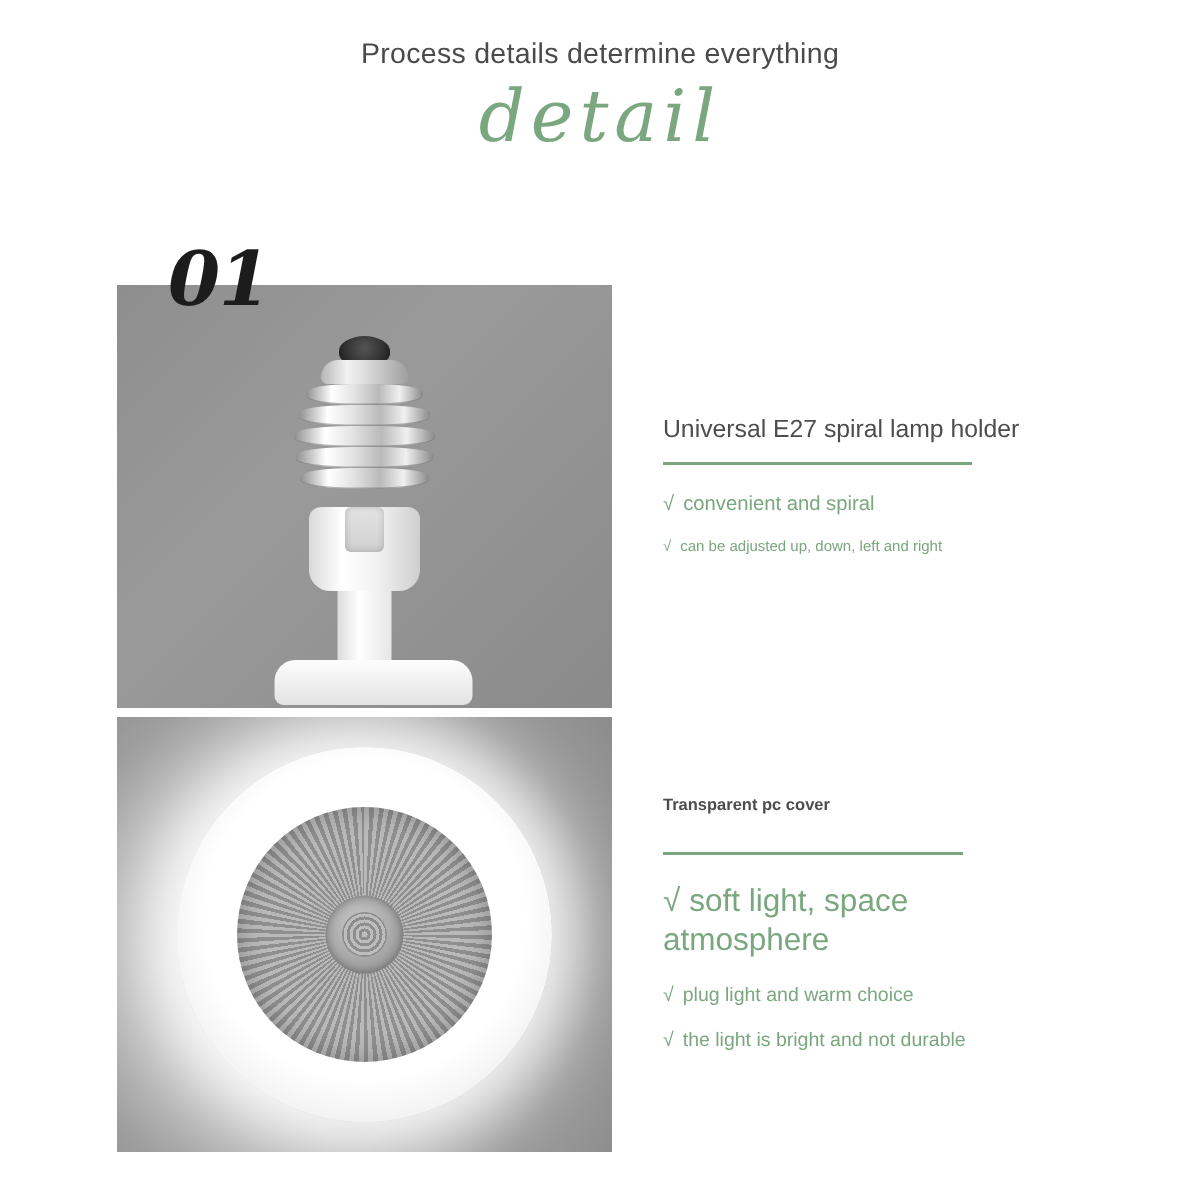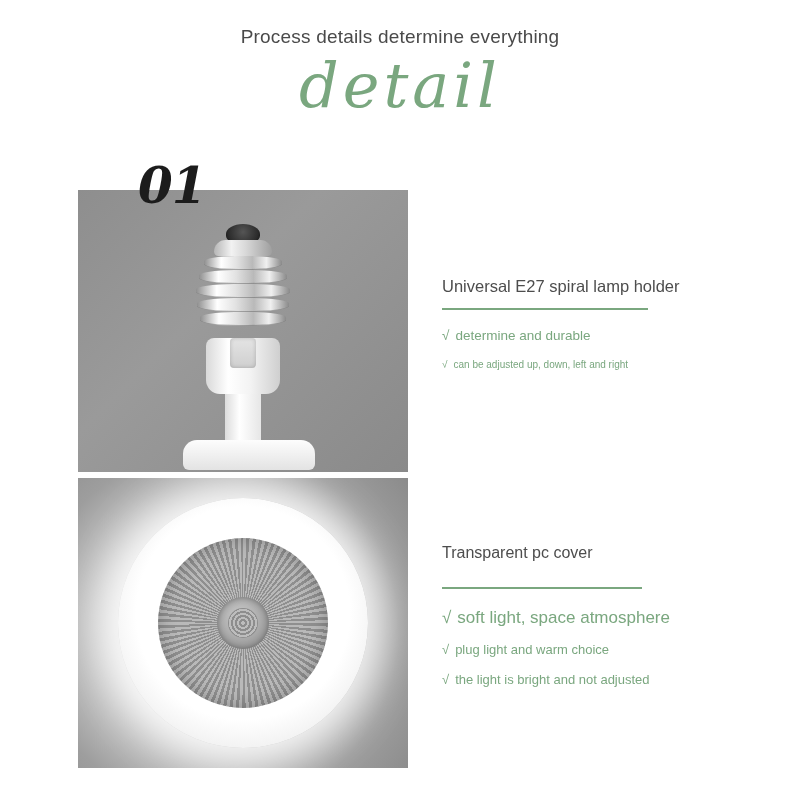--- a/index.html
+++ b/index.html
@@ -31,21 +31,21 @@
   .header-title {
     font-size: 19px;
     color: #4a4a4a;
     letter-spacing: 0.2px;
     font-weight: 400;
   }
   .header-script {
     margin-top: 4px;
     font-family: "DejaVu Serif", serif;
     font-style: italic;
-    font-size: 62px;
+    font-size: 48px;
     color: #7aa77f;
     font-weight: 400;
     letter-spacing: 4px;
     line-height: 1.1;
   }
 
   
   .section {
     position: absolute;
     left: 78px;
@@ -194,38 +194,38 @@
     color: #7aa77f;
     margin-bottom: 14px;
     line-height: 1.25;
   }
   .bullet .tick { margin-right: 6px; }
   .b1 { font-size: 16.5px; }
   .b2 { font-size: 13.5px; }
   .b3 { font-size: 10px; }
 
   
-  #section-02 .info-title { font-size: 16px; margin-bottom: 25px; }
+  #section-02 .info-title { font-size: 11px; margin-bottom: 25px; font-weight: bold; }
   #section-02 .rule { width: 200px; }
-  #section-02 .b1 { font-size: 17px; }
+  #section-02 .b1 { font-size: 21px; }
   #section-02 .b2 { font-size: 13px; }
   #section-02 .b3 { font-size: 13px; }
 
   
   .step-num {
     position: absolute;
     font-family: "DejaVu Serif", serif;
     font-style: italic;
     font-weight: 700;
     font-size: 50px;
     color: #1c1c1c;
     letter-spacing: -1px;
     z-index: 5;
   }
-  #step-num-01 { left: 138px; top: 156px; text-align: right; }
+  #step-num-01 { left: 112px; top: 156px; text-align: right; }
   #step-num-02 { left: 122px; top: 476px; }
 
   .divider-gap {
     position: absolute;
     left: 78px; width: 644px;
     height: 6px;
     background: #ffffff;
   }
   #gap-1 { top: 472px; }
 </style>
@@ -258,21 +258,21 @@
         </div>
         <div class="stem"></div>
         <div class="base-plate"></div>
       </div>
     </div>
     <div class="info">
       <div class="info-title">Universal E27 spiral lamp holder</div>
       <div class="rule"></div>
 
       <div class="bullet b2">
-        <span class="tick">√</span><span>determine and durable</span>
+        <span class="tick">√</span><span>convenient and spiral</span>
       </div>
       <div class="bullet b3">
         <span class="tick">√</span><span>can be adjusted up, down, left and right</span>
       </div>
     </div>
   </div>
 
   <div class="divider-gap" id="gap-1"></div>
 
 
@@ -288,18 +288,18 @@
       <div class="info-title">Transparent pc cover</div>
       <div class="rule"></div>
 
       <div class="bullet b1">
         <span class="tick">√</span><span>soft light, space atmosphere</span>
       </div>
       <div class="bullet b2">
         <span class="tick">√</span><span>plug light and warm choice</span>
       </div>
       <div class="bullet b3">
-        <span class="tick">√</span><span>the light is bright and not adjusted</span>
+        <span class="tick">√</span><span>the light is bright and not durable</span>
       </div>
     </div>
   </div>
 
 </div>
 
 </body></html>

